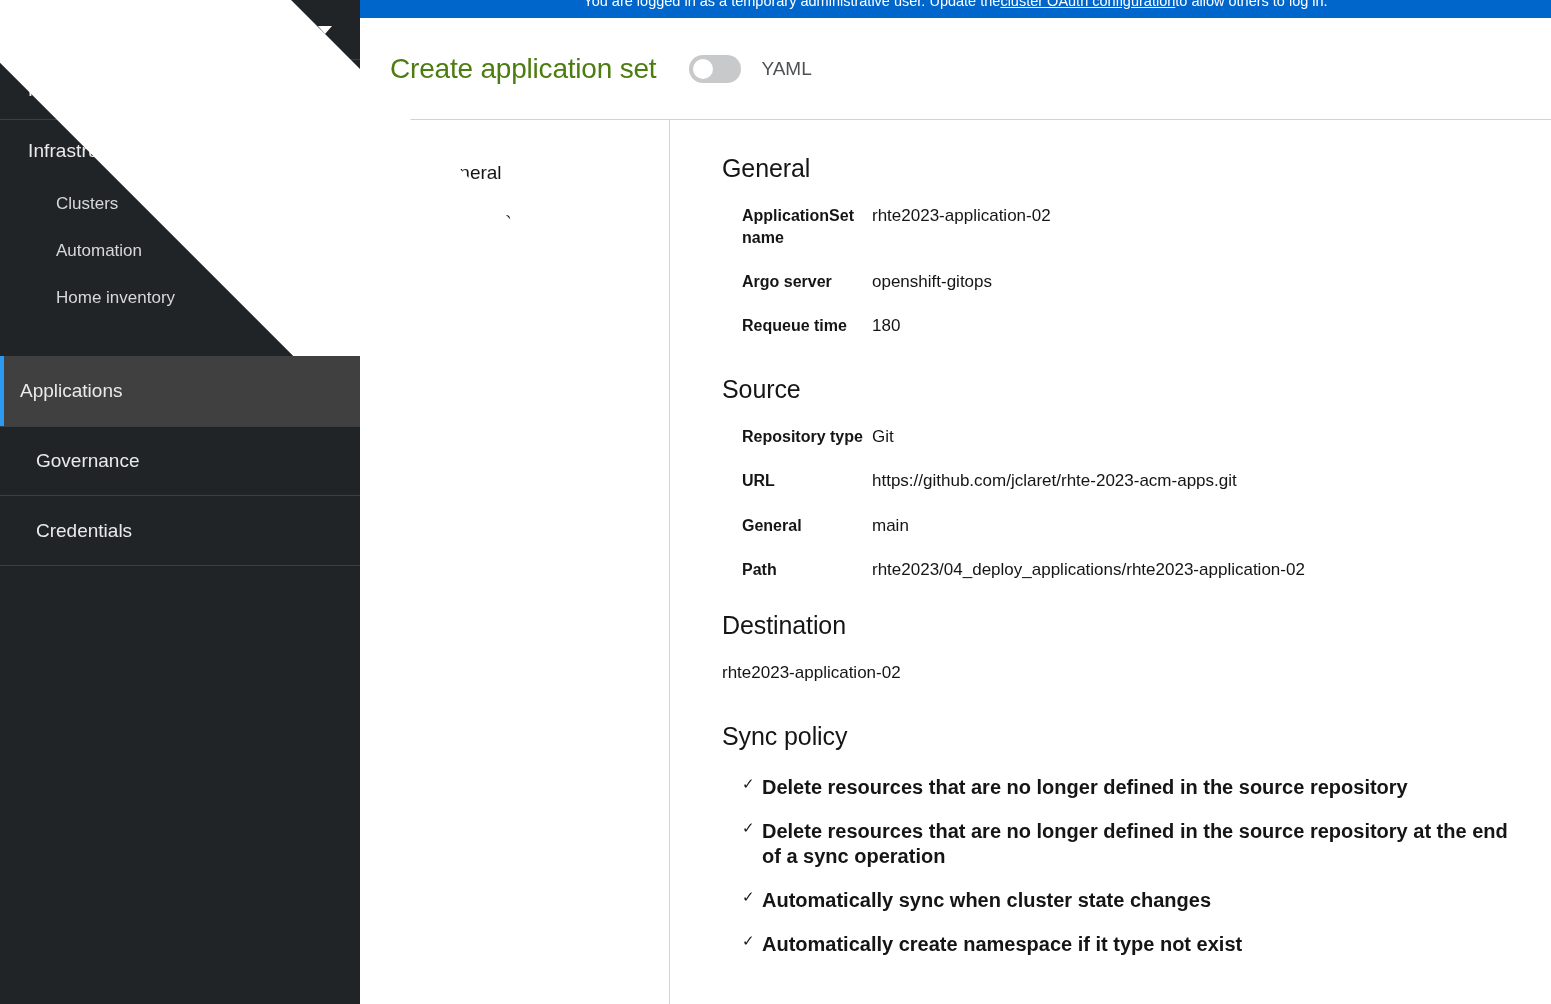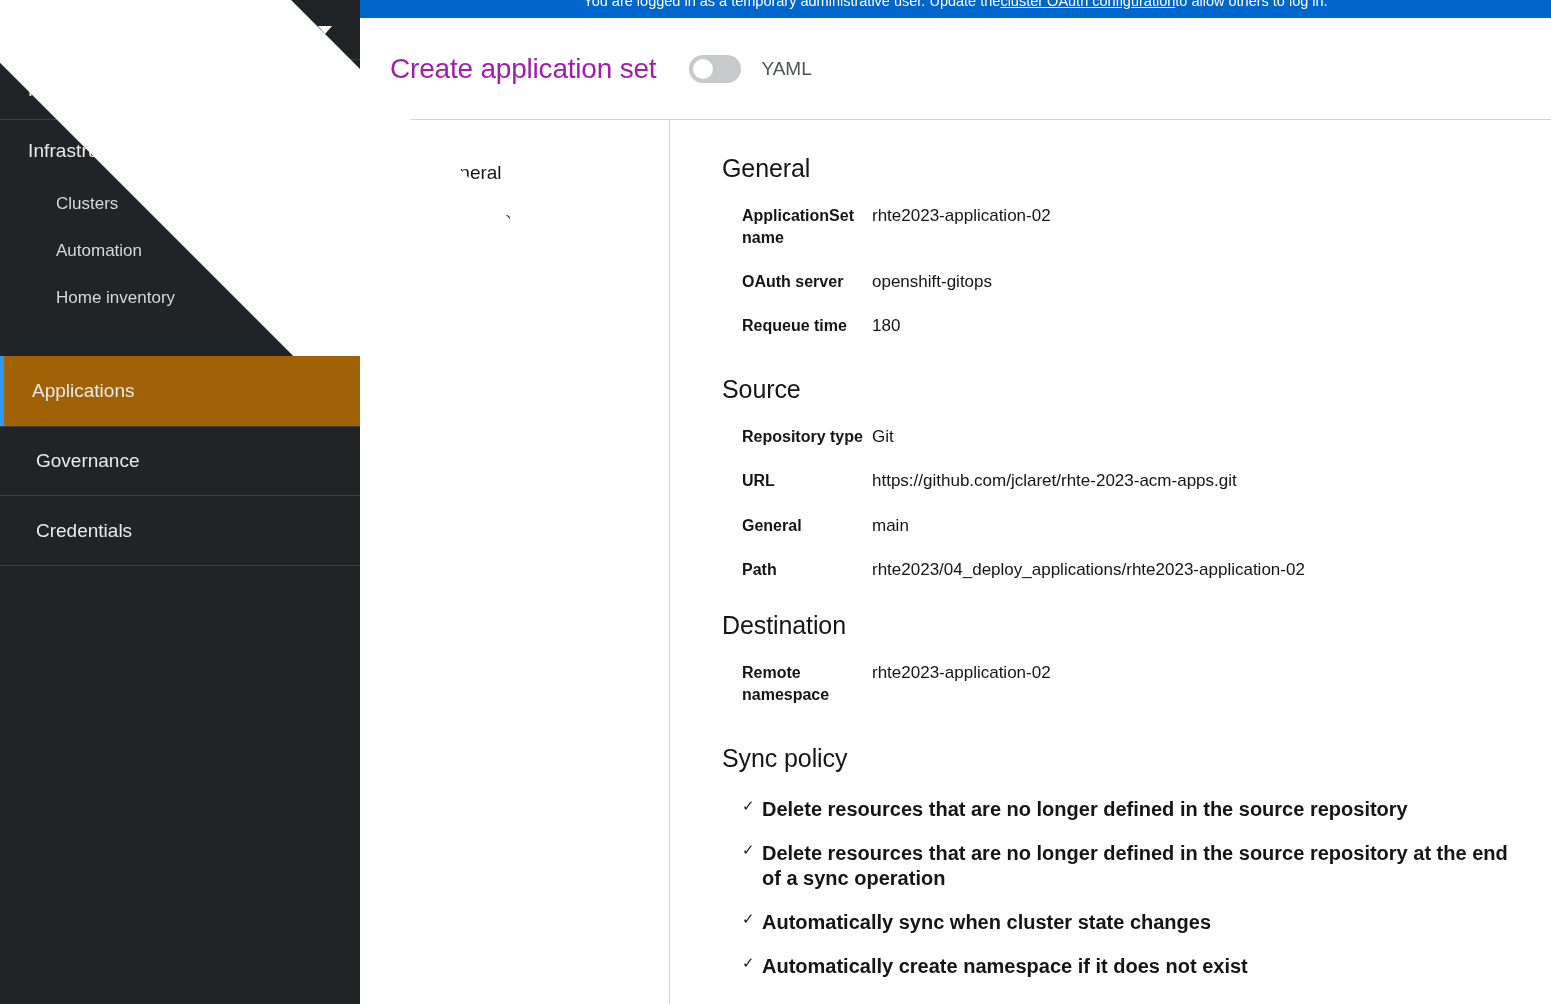--- a/index.html
+++ b/index.html
@@ -57,23 +57,23 @@
     display: flex; align-items: center;
     padding-left: 36px;
     color: #e9eaeb;
     font-size: 19px;
     cursor: pointer;
     position: relative;
   }
   .nav-main.sep-top { border-top: 1px solid #3a3f44; }
   .nav-main.sep-bottom { border-bottom: 1px solid #3a3f44; }
   .nav-main.active {
-    background: #a16207;
+    background: #404040;
     border-left: 4px solid #2b9af3;
-    padding-left: 28px;
+    padding-left: 16px;
   }
   .spacer-block { height: 35px; }
 
   
   .right { flex: 1 1 auto; position: relative; height: 1004px; background: #fff; }
 
   .alert-banner {
     position: absolute; top: -16px; left: 0; right: 0;
     height: 34px;
     background: #0066cc;
@@ -88,21 +88,21 @@
   .page-header {
     position: absolute; top: 18px; left: 0; right: 0;
     height: 102px;
     background: #ffffff;
     border-bottom: 1px solid #d2d2d2;
     display: flex; align-items: center;
     padding-left: 30px;
   }
   .page-title {
     font-size: 28px;
-    color: #a21caf;
+    color: #4d7c0f;
     font-weight: 400;
     letter-spacing: -.2px;
   }
   .yaml-wrap { display: flex; align-items: center; margin-left: 33px; }
   .toggle {
     width: 52px; height: 28px;
     border-radius: 14px;
     background: #c7c9cb;
     position: relative;
     cursor: pointer;
@@ -294,21 +294,21 @@
 
       <div class="content-col">
 
         <h2 class="section-title">General</h2>
         <div class="kv-list">
           <div class="kv-row">
             <div class="kv-key">ApplicationSet name</div>
             <div class="kv-val">rhte2023-application-02</div>
           </div>
           <div class="kv-row">
-            <div class="kv-key">OAuth server</div>
+            <div class="kv-key">Argo server</div>
             <div class="kv-val">openshift-gitops</div>
           </div>
           <div class="kv-row">
             <div class="kv-key">Requeue time</div>
             <div class="kv-val">180</div>
           </div>
         </div>
 
         <h2 class="section-title gap-top">Source</h2>
         <div class="kv-list">
@@ -326,41 +326,40 @@
           </div>
           <div class="kv-row">
             <div class="kv-key">Path</div>
             <div class="kv-val">rhte2023/04_deploy_applications/rhte2023-application-02</div>
           </div>
         </div>
 
         <h2 class="section-title gap-top-sm">Destination</h2>
         <div class="kv-list">
           <div class="kv-row">
-            <div class="kv-key">Remote namespace</div>
             <div class="kv-val">rhte2023-application-02</div>
           </div>
         </div>
 
         <h2 class="section-title gap-top">Sync policy</h2>
         <div class="policy-list">
           <div class="policy-item">
             <span class="check-icon">✓</span>
             <span class="policy-text">Delete resources that are no longer defined in the source repository</span>
           </div>
           <div class="policy-item">
             <span class="check-icon">✓</span>
             <span class="policy-text">Delete resources that are no longer defined in the source repository at the end of a sync operation</span>
           </div>
           <div class="policy-item">
             <span class="check-icon">✓</span>
             <span class="policy-text">Automatically sync when cluster state changes</span>
           </div>
           <div class="policy-item">
             <span class="check-icon">✓</span>
-            <span class="policy-text">Automatically create namespace if it does not exist</span>
+            <span class="policy-text">Automatically create namespace if it type not exist</span>
           </div>
         </div>
 
       </div>
     </div>
   </div>
 </div>
 
 </body></html>

